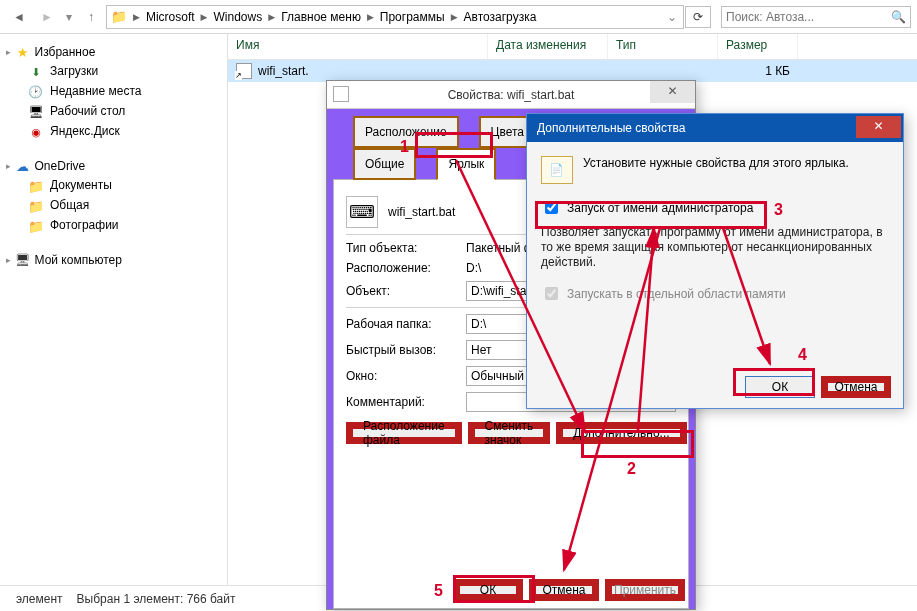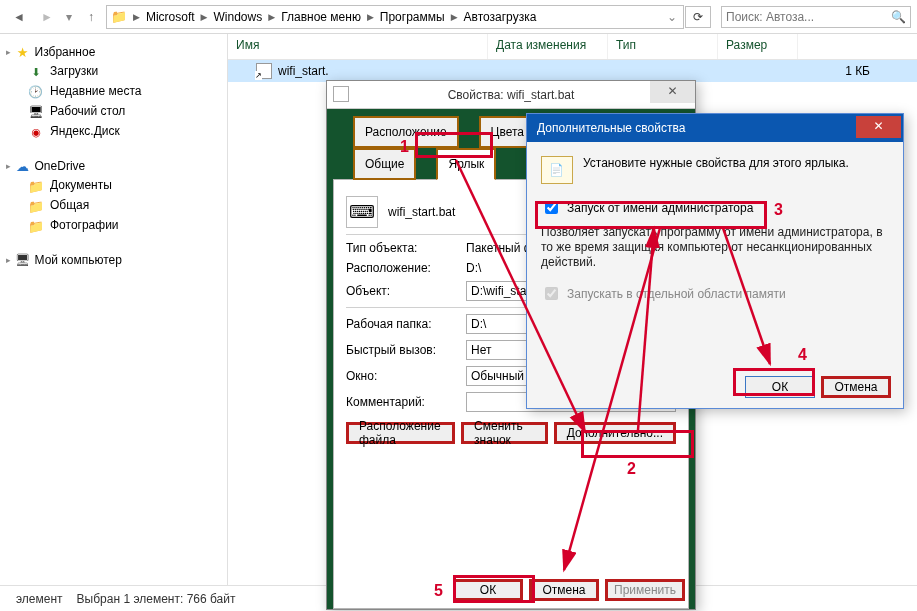--- a/index.html
+++ b/index.html
@@ -25,41 +25,41 @@
   .ico.disk::before { content:"◉"; color:#c00; font-size:11px;}
   .ico.cloud::before { content:"☁"; color:#2673c9; font-size:13px;}
   .ico.pc::before { content:"🖥"; font-size:12px; color:#333;}
   .ico.shortcut { background:#fff; border:1px solid #999; position:relative;}
   .ico.shortcut::after { content:"↗"; position:absolute; bottom:-2px; left:-2px; font-size:8px; background:#fff; }
   .main { flex:1; display:flex; flex-direction:column; }
   .cols { display:flex; height:26px; border-bottom:1px solid #e5e5e5; color:#14532d; }
   .cols > div { padding:4px 8px; border-right:1px solid #f0f0f0; }
   .row { display:flex; height:22px; align-items:center; }
   .row.sel { background:#cde8ff; }
-  .row > div { padding:2px 8px;margin-left:20px; }
+  .row > div { padding:2px 8px; }
   .status { position:absolute; bottom:0; left:0; right:0; height:26px; border-top:1px solid #e0e0e0; display:flex; align-items:center; padding:0 16px; gap:14px; color:#333; background:#fff;}
 
   
-  .dlg1 { position:absolute; left:326px; top:80px; width:370px; height:530px; background:#14532d; border:1px solid #888; box-shadow:3px 3px 12px rgba(0,0,0,.25); }
+  .dlg1 { position:absolute; left:326px; top:80px; width:370px; height:530px; background:#8b5cf6; border:1px solid #888; box-shadow:3px 3px 12px rgba(0,0,0,.25); }
   .dlg1 .title { height:28px; background:#fff; display:flex; align-items:center; justify-content:center; color:#333; border-bottom:1px solid #ccc; position:relative;}
   .dlg1 .title .ti { position:absolute; left:6px; top:5px; width:16px; height:16px; border:1px solid #aaa; background:#fff;}
   .dlg1 .close { position:absolute; right:0; top:0; width:45px; height:22px; background:#e5e5e5; text-align:center; line-height:20px; color:#555;}
   .tabs { display:flex; padding:6px 6px 0 6px; gap:0; }
   .tab { padding:7px 10px; border:2px solid #a16207; background:#f0f0f0; position:relative; top:1px;margin-left:20px; }
   .tab.active { background:#fff; border-bottom:1px solid #fff; }
   .tabrow2 { display:flex; padding:0 6px; }
   .pane { margin:0 6px 6px 6px; background:#fff; border:1px solid #b5b5b5; height:430px; padding:10px 12px; }
   .fld { display:flex; align-items:center; gap:10px; margin:6px 0; }
   .fld label { width:110px; color:#000;}
   .fld input { flex:1; height:20px; border:1px solid #adadad; padding:1px 4px; background:#fff;}
   .fld .txt { color:#000; }
   .bigico { width:32px; height:32px; border:1px solid #bbb; background:#fff; display:flex; align-items:center; justify-content:center; font-size:18px;}
   .hr { border-top:1px solid #d0d0d0; margin:6px 0;}
   .btnrow { display:flex; gap:6px; margin-top:10px;}
-  .wbtn { height:22px; padding:0 10px; border:3px solid #b91c1c; background:#efefef; color:#000; display:inline-flex; align-items:center; }
+  .wbtn { height:22px; padding:0 10px; border:7px solid #b91c1c; background:#efefef; color:#000; display:inline-flex; align-items:center; }
   .dlg1 .bottom { position:absolute; bottom:8px; right:10px; display:flex; gap:6px;}
 
   
   .dlg2 { position:absolute; left:526px; top:113px; width:378px; height:296px; background:#f4f4f4; border:1px solid #5a8ad6; box-shadow:3px 3px 12px rgba(0,0,0,.25); }
   .dlg2 .title2 { height:28px; background:#0b57b0; color:#fff; display:flex; align-items:center; padding:0 10px; }
   .dlg2 .x2 { position:absolute; right:2px; top:2px; width:45px; height:22px; background:#c8413b; color:#fff; text-align:center; line-height:20px;}
   .dlg2 .inner { padding:14px 14px; }
   .dinfo { display:flex; gap:10px; align-items:flex-start; margin-bottom:14px;}
   .dinfo .dic { width:32px; height:28px; background:#fffbe6; border:1px solid #caa84b; display:flex; align-items:center; justify-content:center;}
   .chkrow { display:flex; align-items:center; gap:6px; margin:6px 0; }

